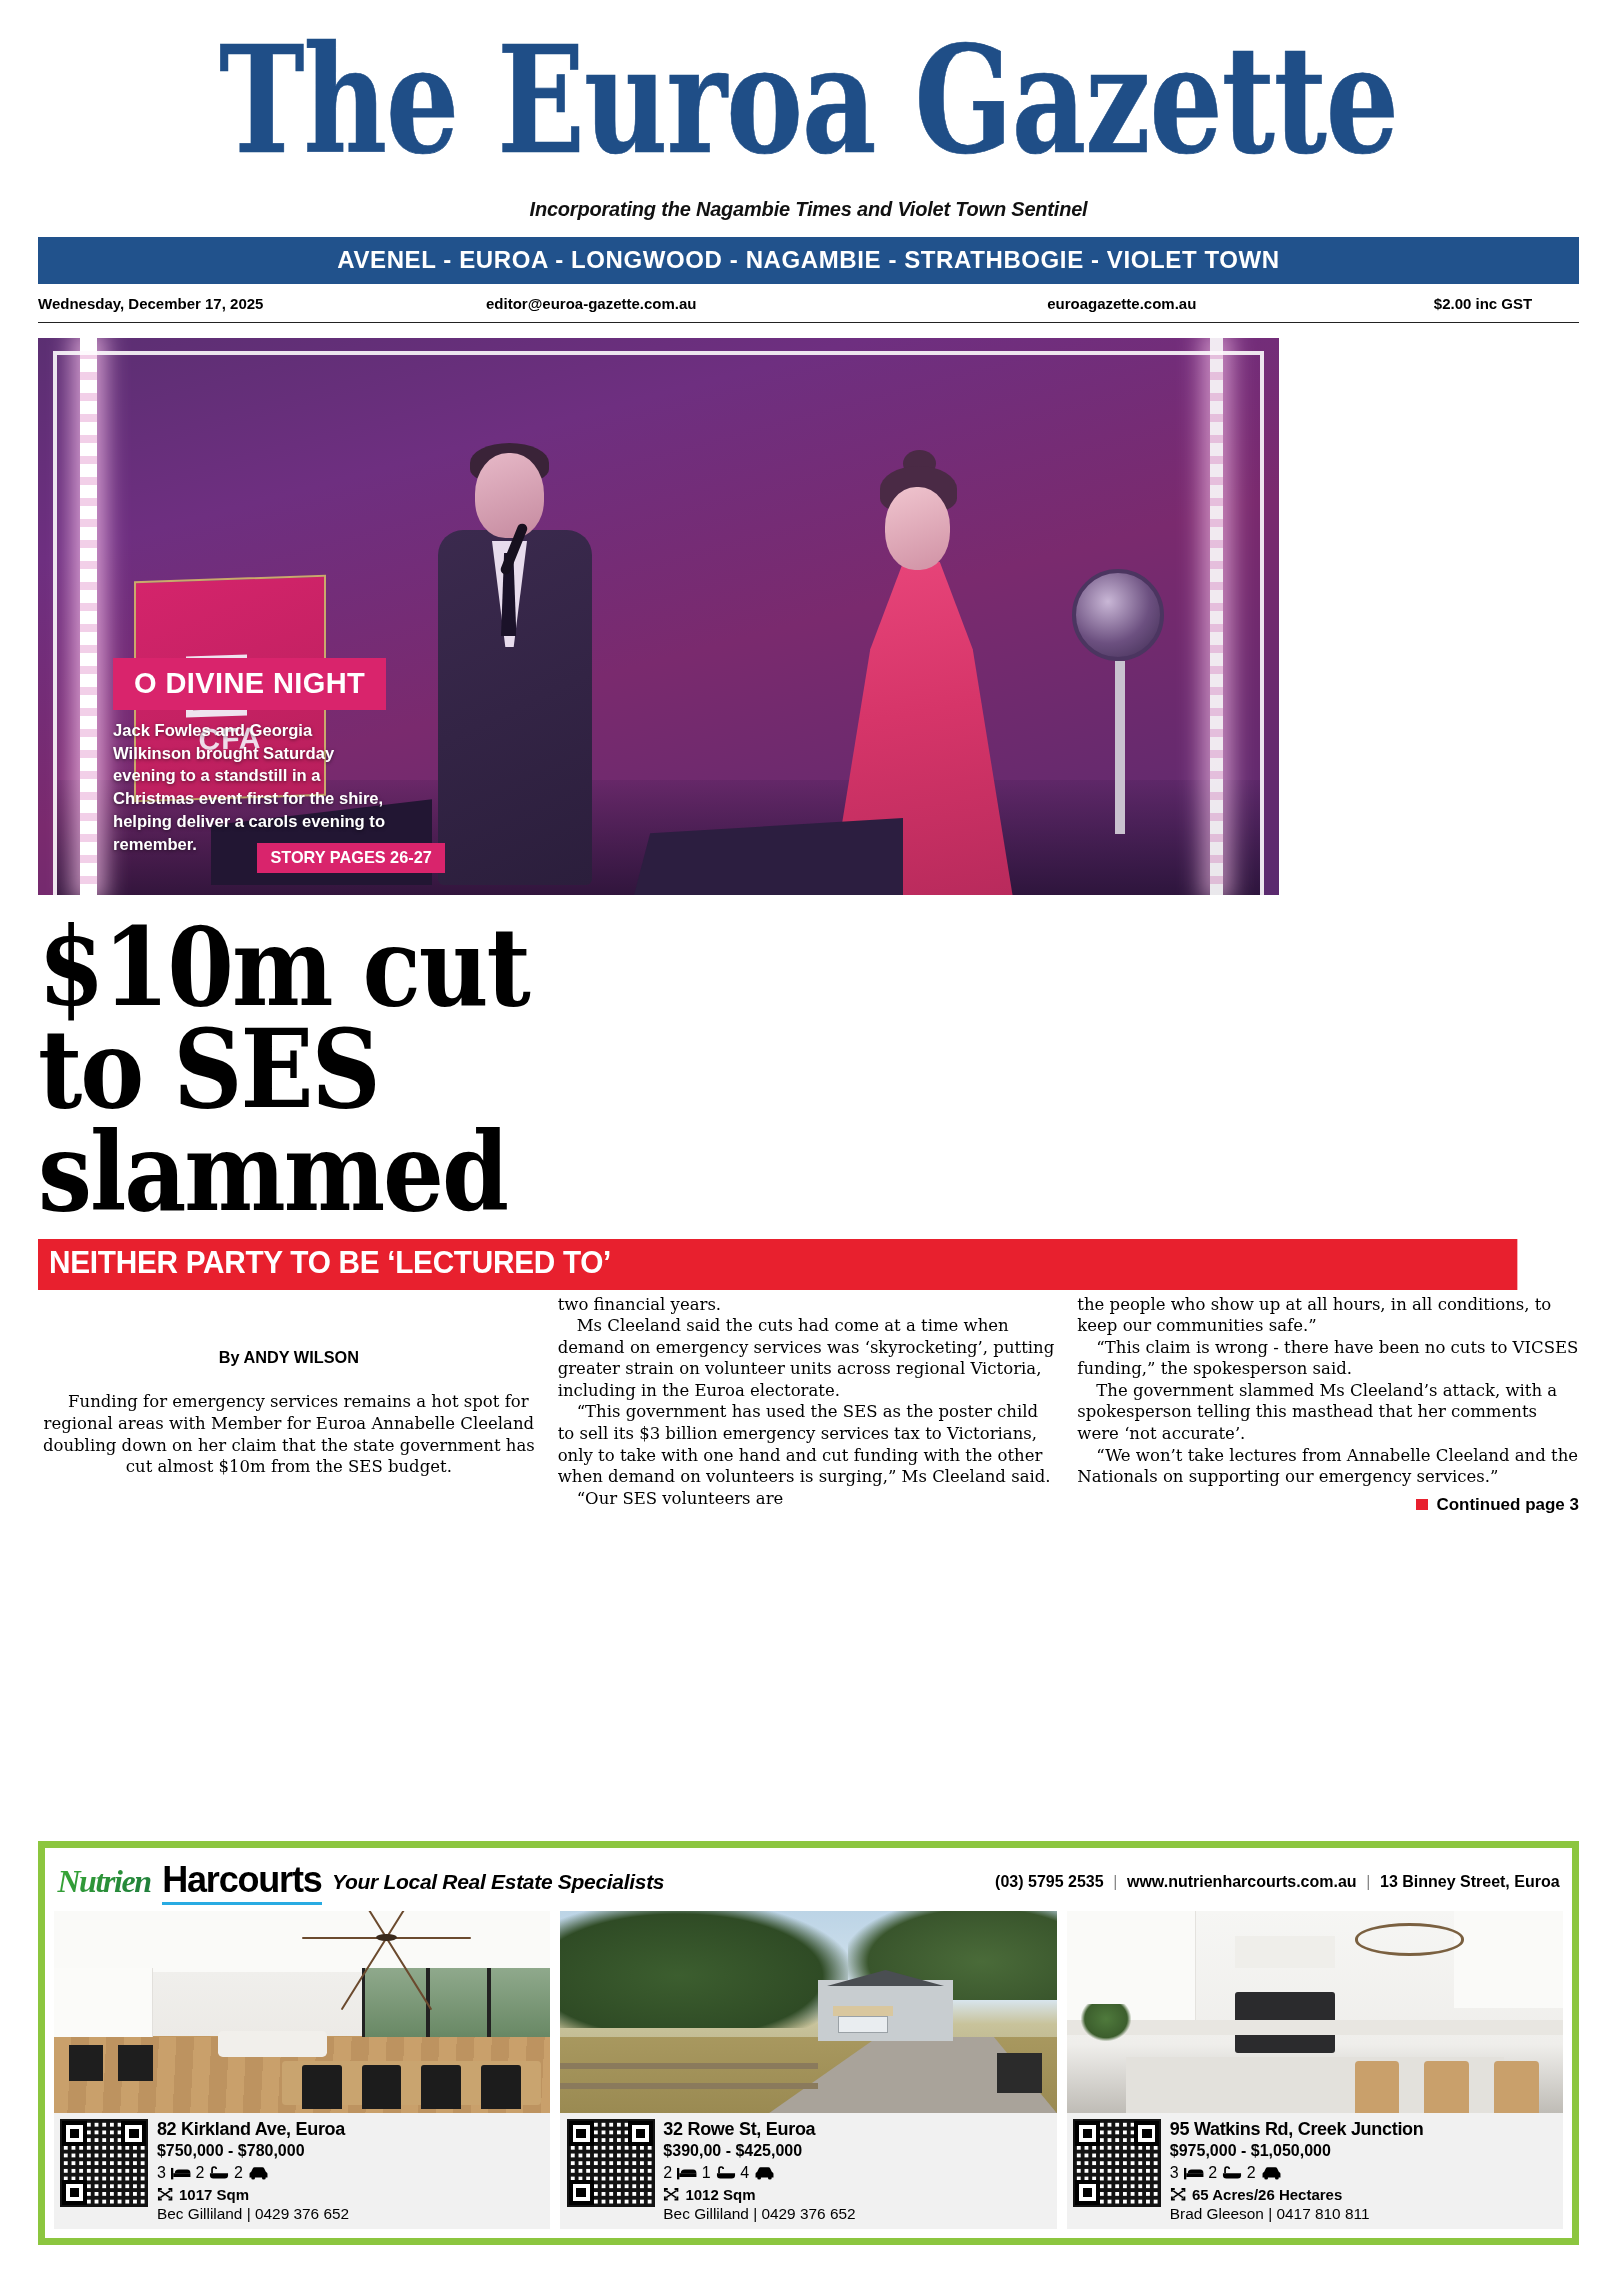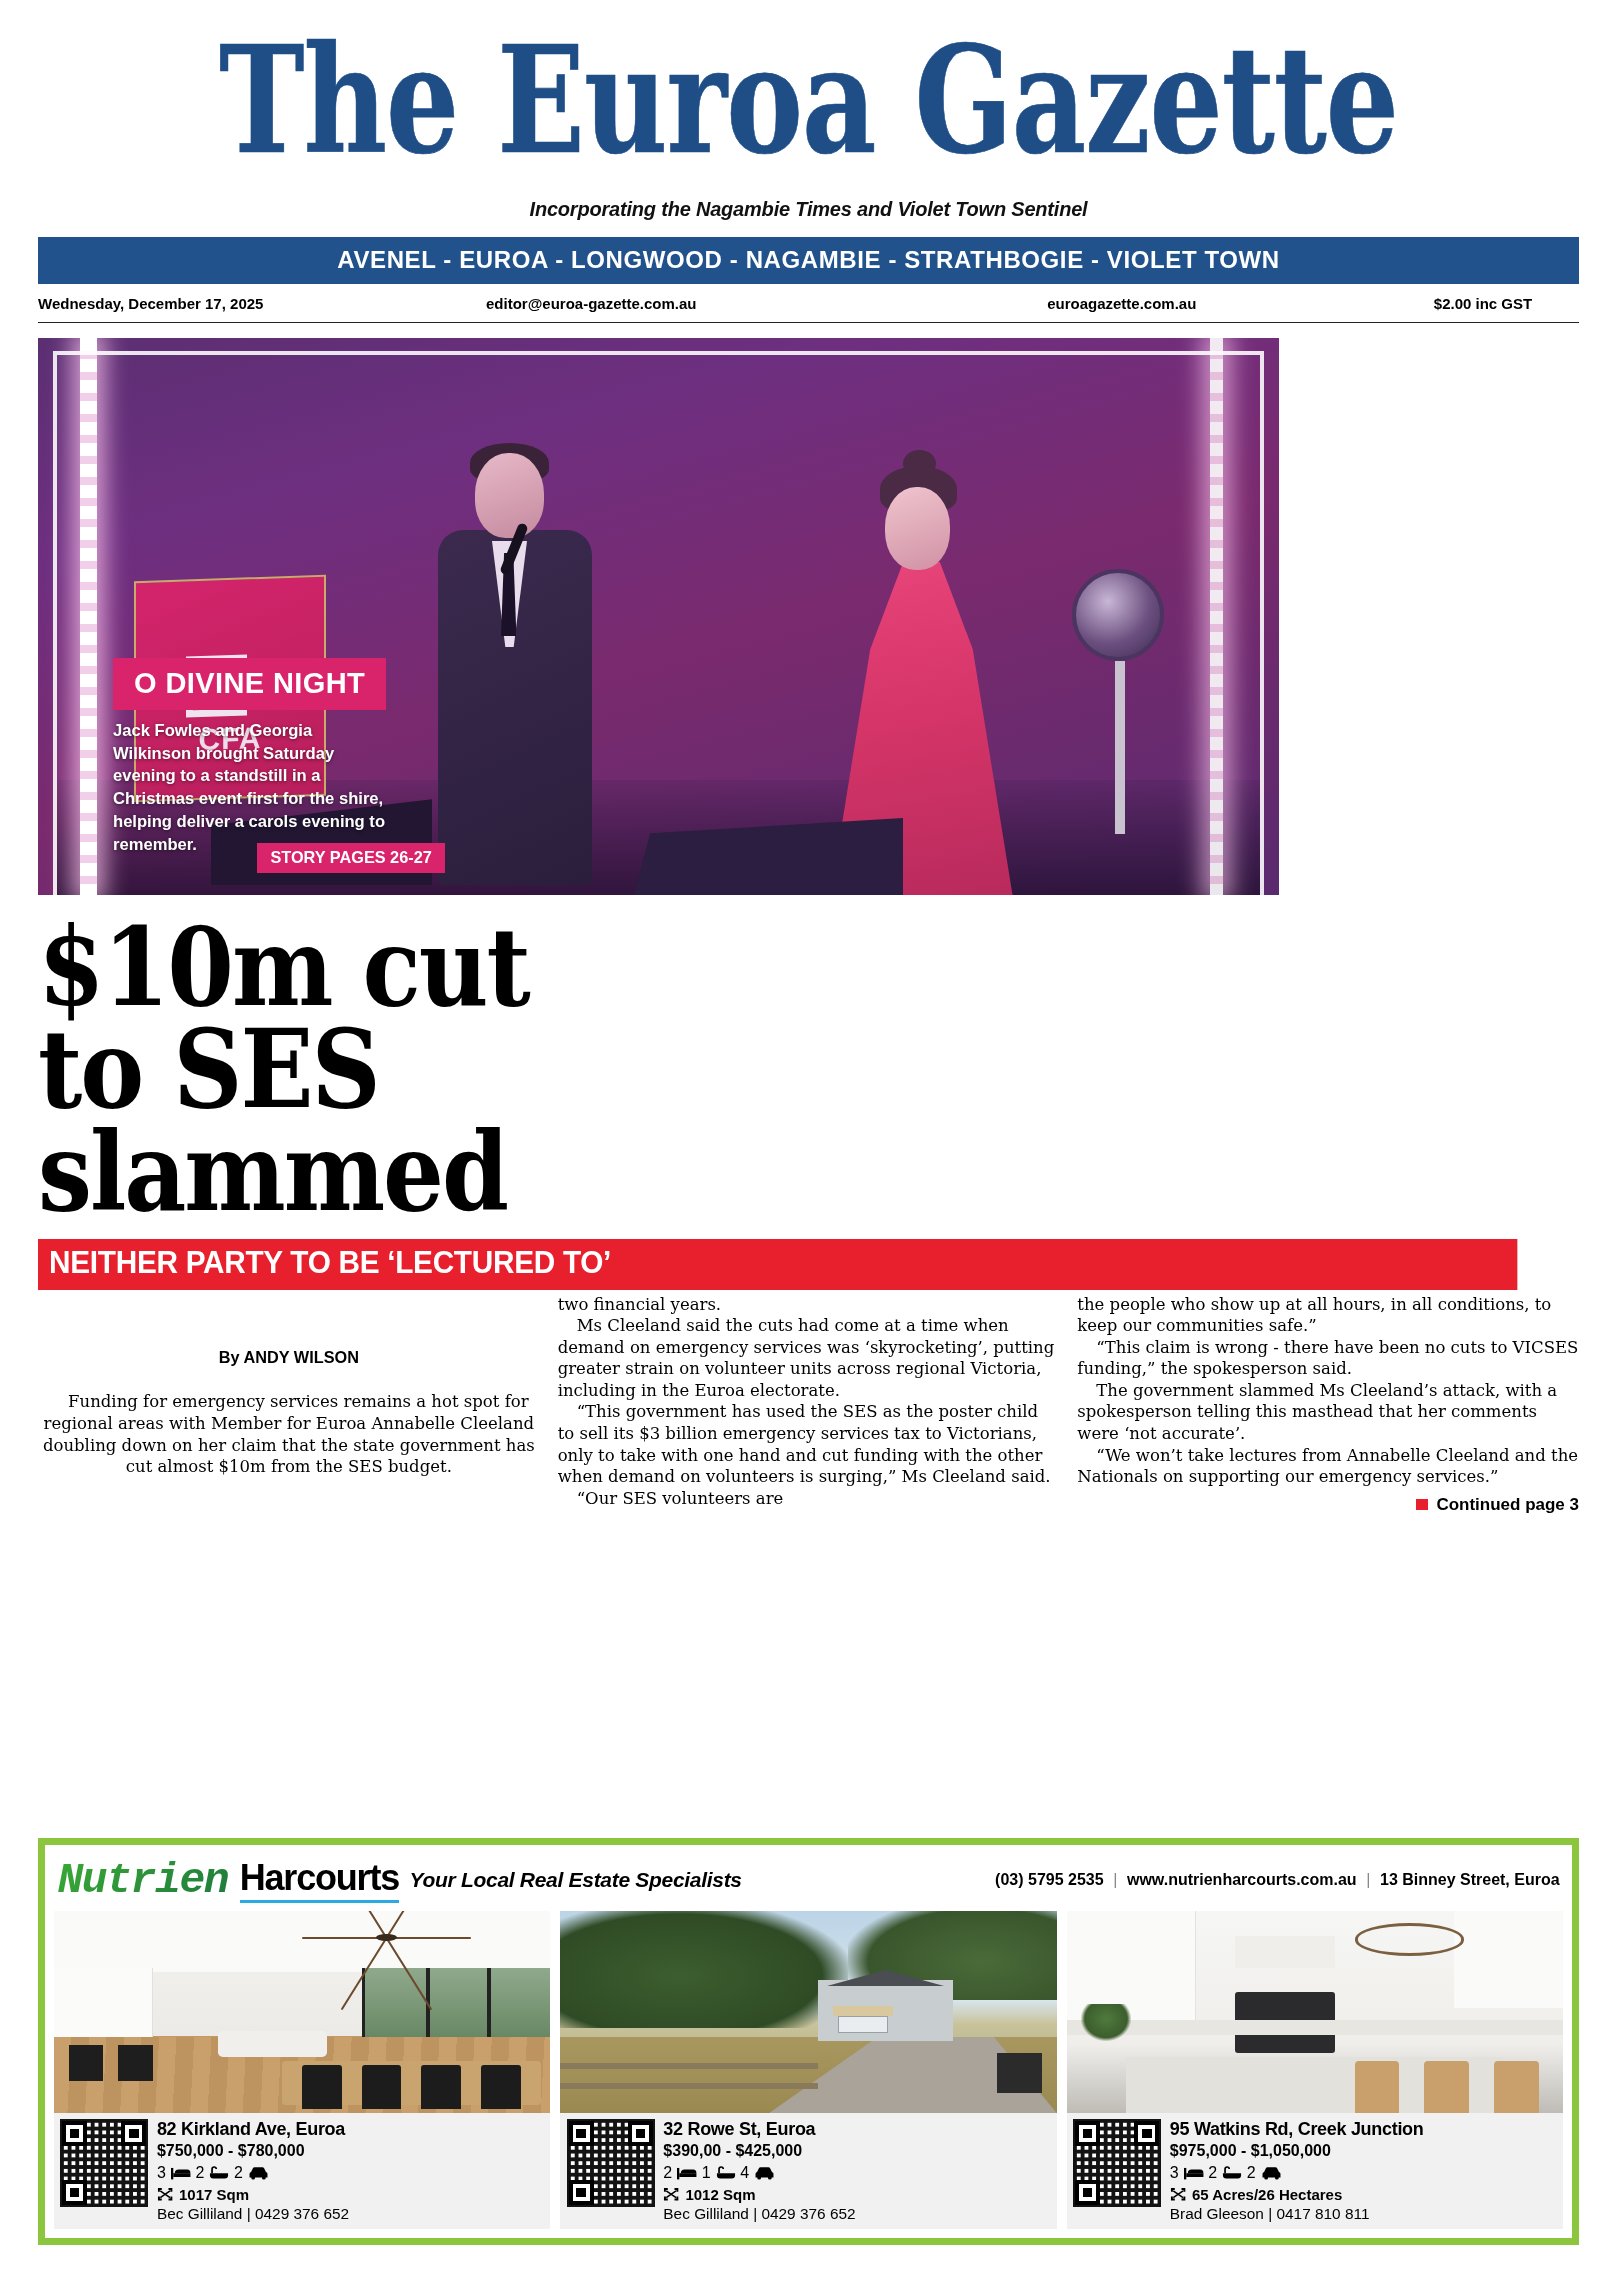--- a/index.html
+++ b/index.html
@@ -392,23 +392,23 @@
     left: 38px; right: 38px; bottom: 27px;
     border: 7.7px solid #8cc63f;
     background: #fff;
     padding: 7.7px 8.6px 8.6px 8.6px;
   }
   .re-header {
     display: flex; align-items: center;
     padding: 2.9px 3.8px 6.7px 3.8px;
   }
   .re-logo-n {
-    font-family: Liberation Mono, monospace;
+    font-family: Liberation Serif, serif;
     font-weight: bold; font-style: italic;
-    font-size: 43px; letter-spacing: -1.4px;
+    font-size: 32px; letter-spacing: -1.4px;
     color: #000;
   }
   .re-logo-n .n-grad {
     background: linear-gradient(135deg, #3aaa35 0%, #1d7a3c 100%);
     -webkit-background-clip: text; background-clip: text; color: transparent;
   }
   .re-logo-h {
     font-family: "Liberation Sans", sans-serif;
     font-weight: bold; font-size: 36px;
     letter-spacing: -1.2px; margin-left: 11.5px;

